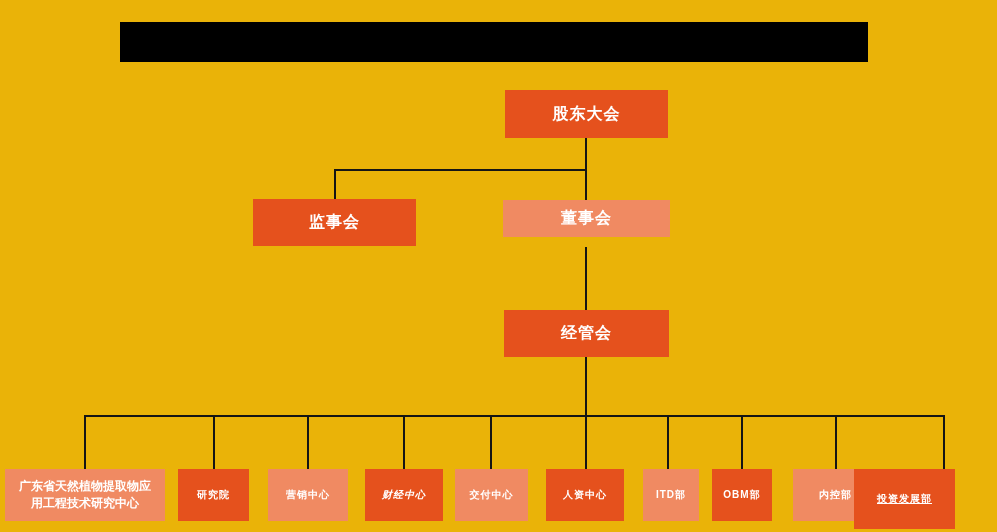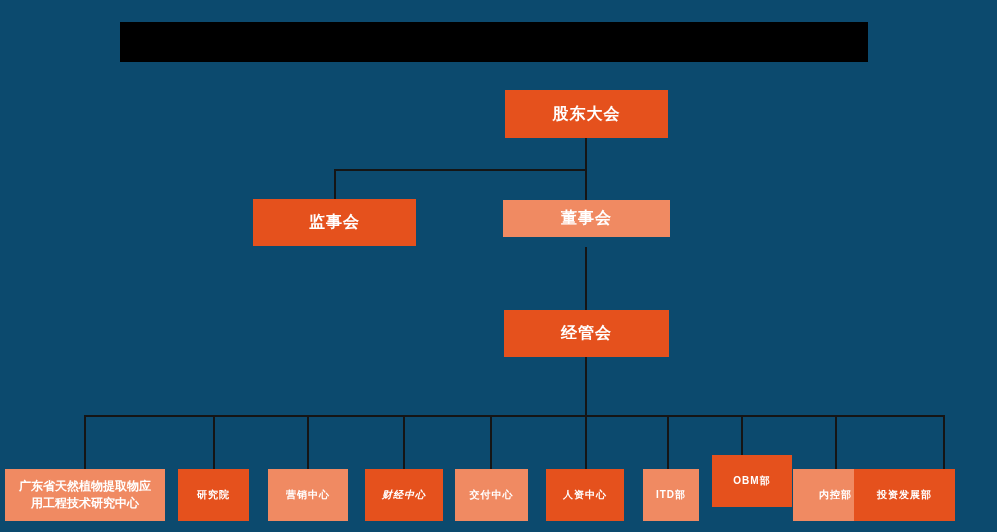--- a/index.html
+++ b/index.html
@@ -5,21 +5,21 @@
   html, body {
     margin: 0;
     padding: 0;
     background: #ffffff;
     font-family: "Liberation Sans", "DejaVu Sans", sans-serif;
   }
   .stage {
     position: relative;
     width: 997px;
     height: 532px;
-    background: #0c4a6e;
+    background: #eab308;
     overflow: hidden;
   }
   .redacted-bar {
     position: absolute;
     left: 120px; top: 22px;
     width: 748px; height: 40px;
     background: var(--redacted-bar, #000);
   }
   .node {
     position: absolute;
@@ -51,23 +51,23 @@
   .n-sup   { left: 253px; top: 199px; width: 163px; height: 47px; }
   .n-board { left: 503px; top: 200px; width: 167px; height: 37px; }
   .n-mgmt  { left: 504px; top: 310px; width: 165px; height: 47px; }
   .n-d0 { left:   5px; top: 469px; width: 160px; height: 52px; }
   .n-d1 { left: 178px; top: 469px; width:  71px; height: 52px; }
   .n-d2 { left: 268px; top: 469px; width:  80px; height: 52px; font-family: Liberation Serif, serif; }
   .n-d3 { left: 365px; top: 469px; width:  78px; height: 52px; font-style: italic; }
   .n-d4 { left: 455px; top: 469px; width:  73px; height: 52px; }
   .n-d5 { left: 546px; top: 469px; width:  78px; height: 52px; }
   .n-d6 { left: 643px; top: 469px; width:  56px; height: 52px; }
-  .n-d7 { left: 712px; top: 455px; width:  80px; height: 52px; }
+  .n-d7 { left: 712px; top: 469px; width:  60px; height: 52px; }
   .n-d8 { left: 793px; top: 469px; width:  85px; height: 52px; }
-  .n-d9 { left: 854px; top: 469px; width: 101px; height: 52px; }
+  .n-d9 { left: 854px; top: 469px; width: 101px; height: 60px; text-decoration: underline; }
 </style>
 </head>
 <body>
 
 <div class="stage">
 
   <div class="redacted-bar"></div>
 
   <div class="line" style="left:585px; top:138px; width:2px; height:62px;"></div>
   <div class="line" style="left:334px; top:169px; width:253px; height:2px;"></div>

